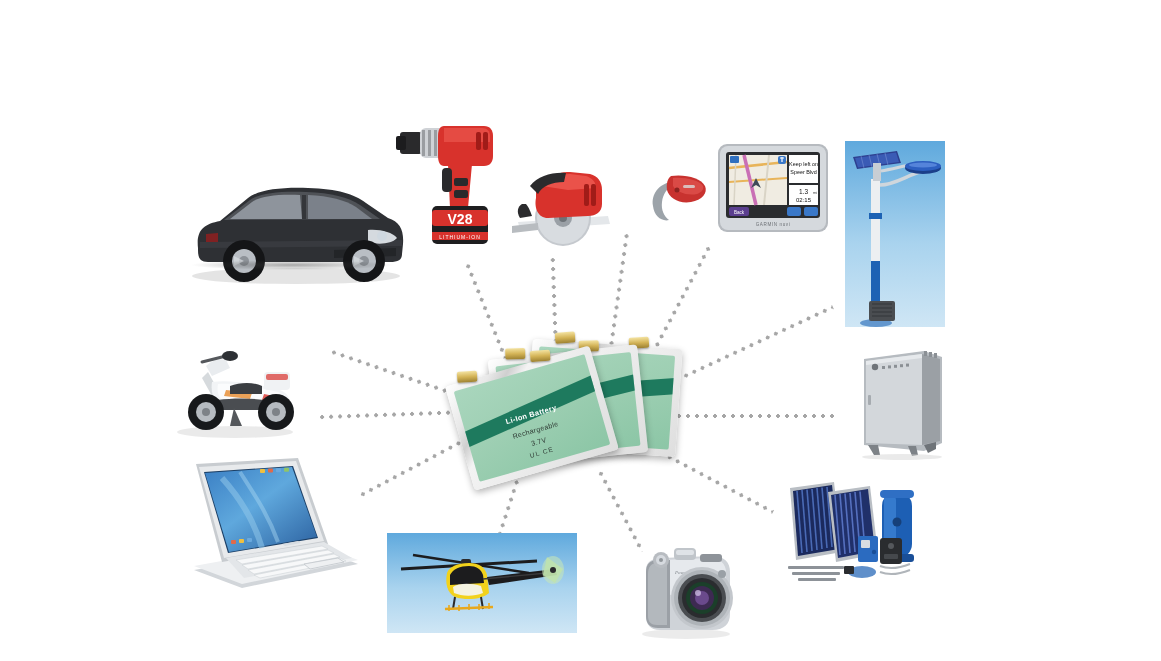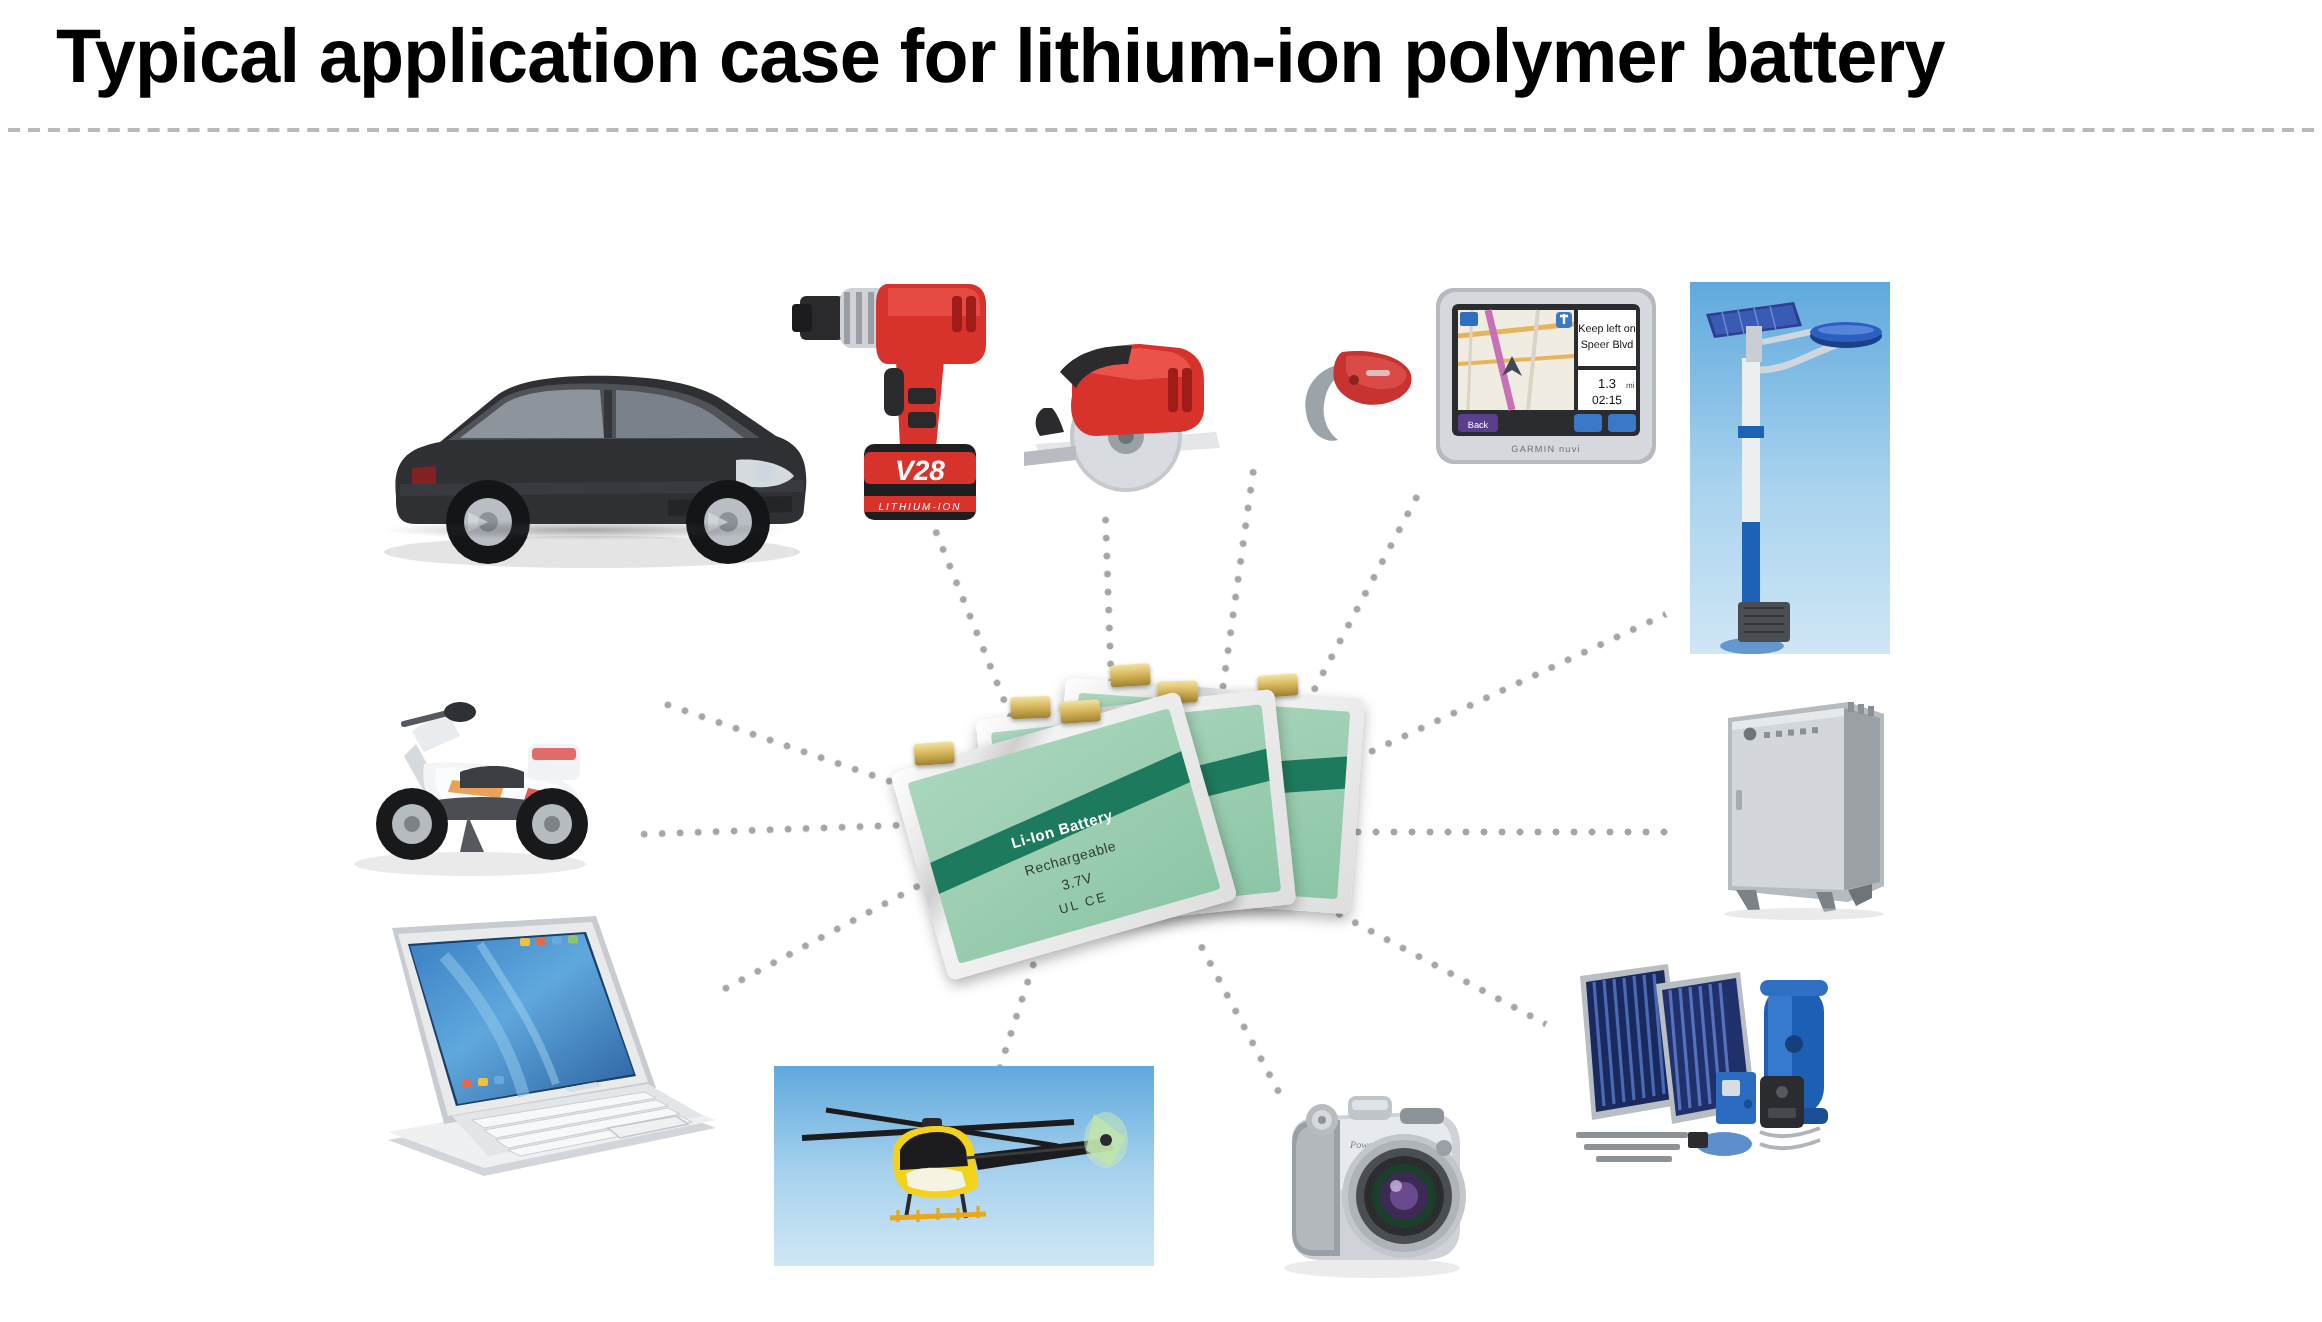--- a/index.html
+++ b/index.html
@@ -51,24 +51,20 @@
         font-size:7px;letter-spacing:.3px;}
   .tab{position:absolute;width:20px;height:11px;border-radius:2px;
         background:linear-gradient(180deg,#f3e2a0 0%,#d4b457 50%,#9e8232 100%);
         box-shadow:0 1px 2px rgba(0,0,0,.35);}
 </style>
 </head>
 <body>
 
 <div id="slide">
 
-  <div id="title-bar">
-    <div id="page-title">Typical application case for lithium-ion polymer battery</div>
-    <div id="title-rule"></div>
-  </div>
 
   <div>
     <div class="spoke" style="left:472px;top:398px;width:148px;transform:rotate(199deg);"></div>
     <div class="spoke" style="left:468px;top:410px;width:152px;transform:rotate(178deg);"></div>
     <div class="spoke" style="left:476px;top:432px;width:132px;transform:rotate(152deg);"></div>
     <div class="spoke" style="left:520px;top:470px;width:72px;transform:rotate(108deg);"></div>
     <div class="spoke" style="left:600px;top:470px;width:90px;transform:rotate(62deg);"></div>
     <div class="spoke" style="left:660px;top:450px;width:128px;transform:rotate(28deg);"></div>
     <div class="spoke" style="left:668px;top:414px;width:168px;transform:rotate(0deg);"></div>
     <div class="spoke" style="left:668px;top:382px;width:182px;transform:rotate(-25deg);"></div>
@@ -96,21 +92,21 @@
       <circle cx="62" cy="89" r="12" fill="#b9bec4"></circle>
       <circle cx="62" cy="89" r="5" fill="#8d9298"></circle>
       <circle cx="182" cy="89" r="21" fill="#141517"></circle>
       <circle cx="182" cy="89" r="12" fill="#b9bec4"></circle>
       <circle cx="182" cy="89" r="5" fill="#8d9298"></circle>
       <path d="M52 84 L62 89 L52 94 Z" fill="#d9dde1" opacity=".7"></path>
       <path d="M172 84 L182 89 L172 94 Z" fill="#d9dde1" opacity=".7"></path>
     </svg>
   </div>
 
-  <div class="node" style="left:392px;top:132px;width:108px;height:136px;font-style:italic;">
+  <div class="node" style="left:392px;top:116px;width:108px;height:136px;">
     <svg width="108" height="136" viewBox="0 0 108 136">
       <rect x="8" y="16" width="22" height="22" rx="3" fill="#2a2a2c"></rect>
       <rect x="4" y="20" width="10" height="14" rx="2" fill="#1c1c1e"></rect>
       <rect x="28" y="12" width="26" height="30" rx="6" fill="#cfd2d6"></rect>
       <rect x="30" y="14" width="3" height="26" fill="#9a9da1"></rect>
       <rect x="36" y="14" width="3" height="26" fill="#9a9da1"></rect>
       <rect x="42" y="14" width="3" height="26" fill="#9a9da1"></rect>
       <rect x="48" y="14" width="3" height="26" fill="#9a9da1"></rect>
       <path d="M52 10 L92 10 C98 10 101 14 101 20 L101 40 C101 46 98 50 92 50 L52 50 C48 50 46 46 46 40 L46 20 C46 14 48 10 52 10 Z" fill="#d8322c"></path>
       <path d="M52 12 L90 12 C95 12 98 15 98 20 L98 26 L52 26 Z" fill="#e8514a" opacity=".8"></path>

